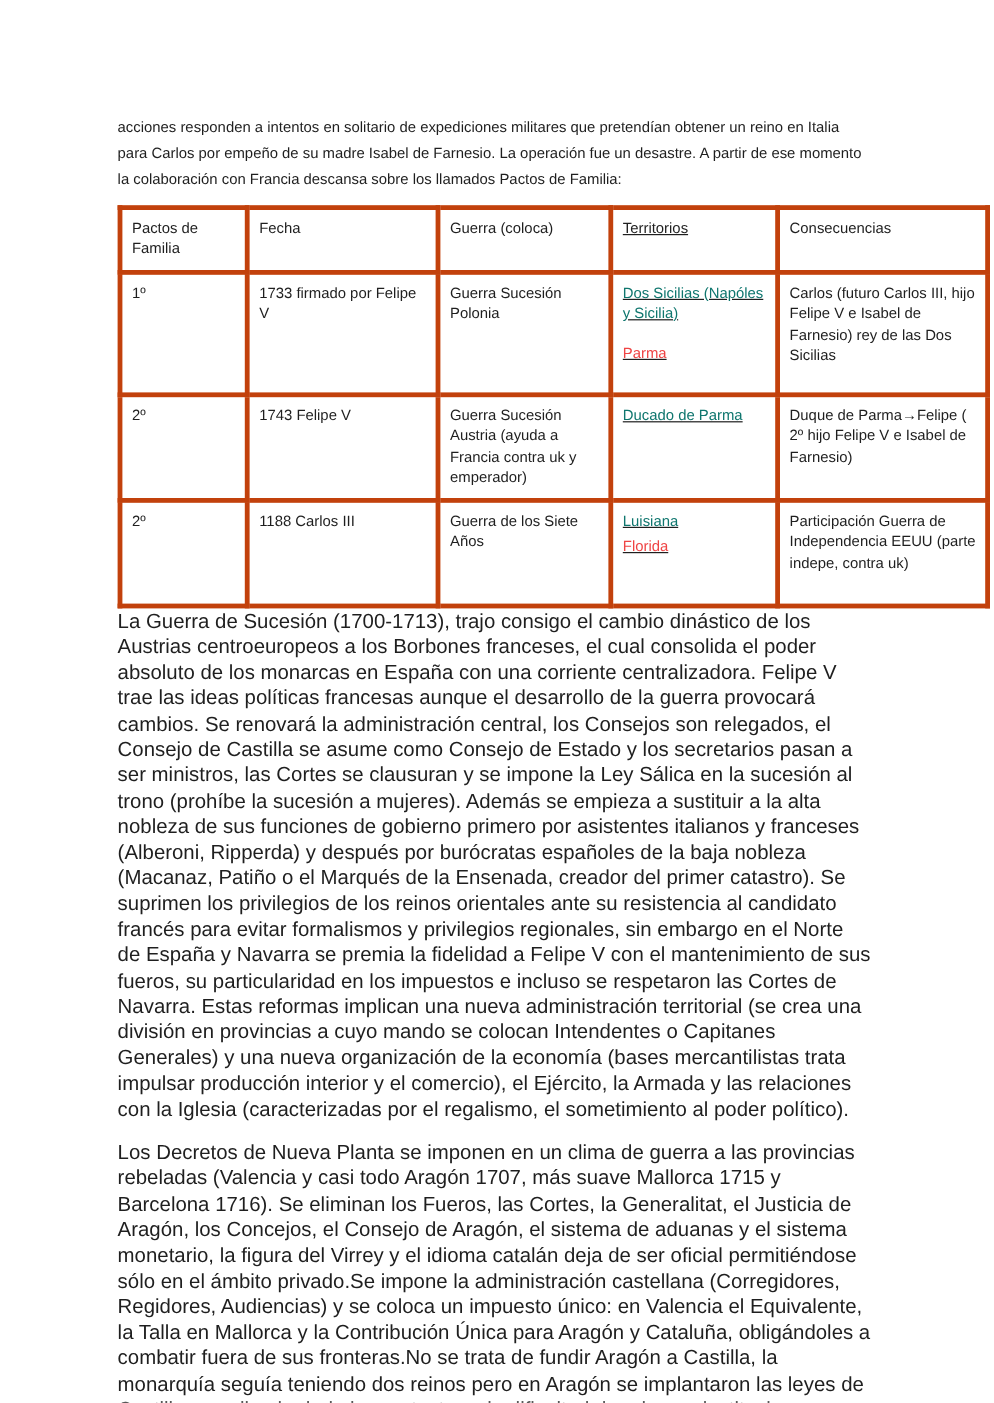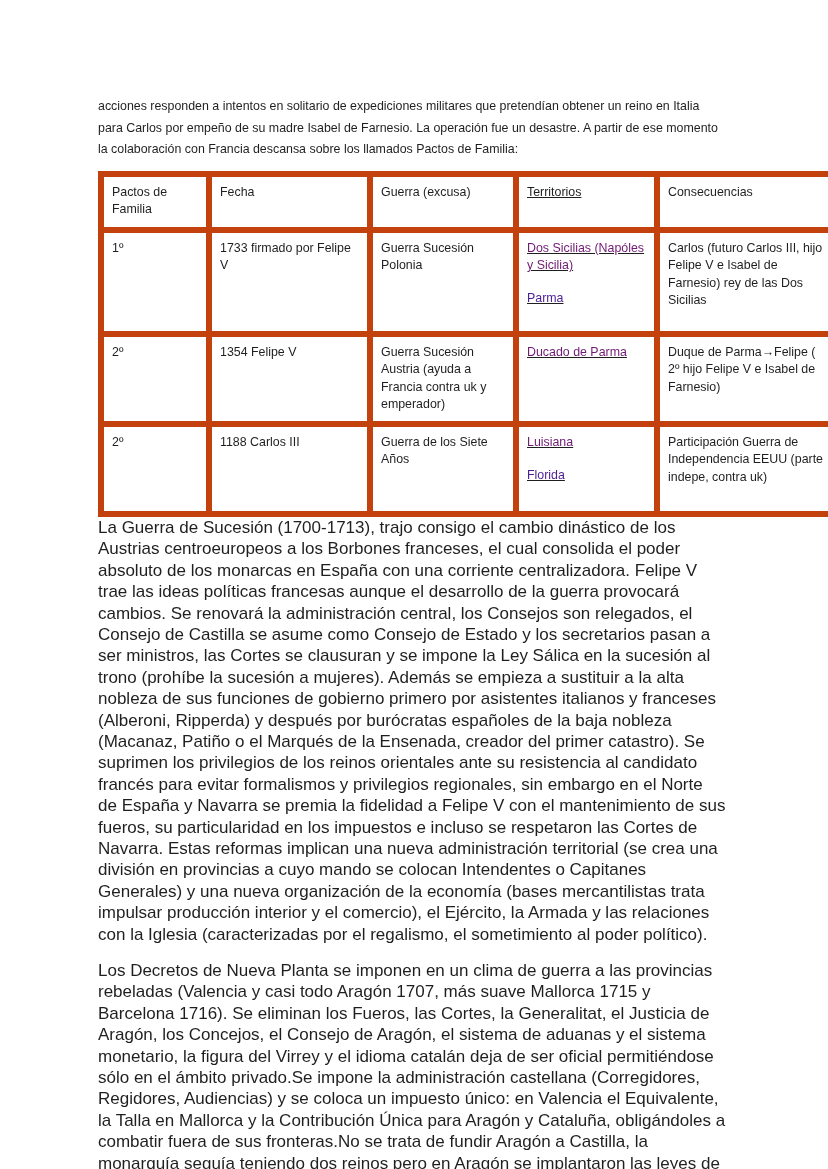--- a/index.html
+++ b/index.html
@@ -41,21 +41,21 @@
 
   
   table.pactos {
     border-collapse: collapse;
     width: 628px;
     table-layout: fixed;
     margin: 0 0 0 0;
   }
   table.pactos td,
   table.pactos th {
-    border: 6px solid #c2410c;
+    border: 4px solid #c2410c;
     vertical-align: top;
     padding: 7px 7px 7px 8px;
     font-size: 12.4px;
     line-height: 17.6px;
     font-weight: normal;
     text-align: left;
     color: #1f1f1f;
   }
   table.pactos thead td {
     height: 36px;
@@ -63,24 +63,24 @@
   .col-0 { width: 87px; }
   .col-1 { width: 140px; }
   .col-2 { width: 125px; }
   .col-3 { width: 120px; text-decoration: underline; }
   .col-4 { width: 156px; }
 
   .row-1 td { height: 84px; margin-top: 24px; }
   .row-2 td { height: 70px; }
   .row-3 td { height: 70px; }
 
-  .terr-green { color: #701a75; display: block; }
-  .terr-red   { color: #4c1d95; display: block; }
+  .terr-green { color: #0f766e; display: block; }
+  .terr-red   { color: #ef4444; display: block; }
   .terr-green + .terr-red { margin-top: 15px; }
-  .terr-tight + .terr-red { margin-top: 16px; }
+  .terr-tight + .terr-red { margin-top: 4px; }
 
   
   h2.section-heading {
     font-family: "Liberation Serif", serif;
     font-size: 16.4px;
     line-height: 22.5px;
     font-weight: bold;
     color: #6d5cb0;
     margin: 19px 0 4px 0;
     padding-left: 7px;
@@ -103,41 +103,41 @@
 <div class="page">
   <div class="content">
 
     <p class="intro">acciones responden a intentos en solitario de expediciones militares que pretendían obtener un reino en Italia para Carlos por empeño de su madre Isabel de Farnesio. La operación fue un desastre. A partir de ese momento la colaboración con Francia descansa sobre los llamados Pactos de Familia:</p>
 
     <table class="pactos">
       <thead>
         <tr>
           <td class="col-0">Pactos de Familia</td>
           <td class="col-1">Fecha</td>
-          <td class="col-2">Guerra (excusa)</td>
+          <td class="col-2">Guerra (coloca)</td>
           <td class="col-3">Territorios</td>
           <td class="col-4">Consecuencias</td>
         </tr>
       </thead>
       <tbody>
 
         <tr class="row-1">
           <td class="col-0">1º</td>
           <td class="col-1">1733 firmado por Felipe V</td>
           <td class="col-2">Guerra Sucesión Polonia</td>
           <td class="col-3">
             <span class="terr-green">Dos Sicilias (Napóles y Sicilia)</span>
             <span class="terr-red">Parma</span>
           </td>
           <td class="col-4">Carlos (futuro Carlos III, hijo Felipe V e Isabel de Farnesio) rey de las Dos Sicilias</td>
         </tr>
 
         <tr class="row-2">
           <td class="col-0">2º</td>
-          <td class="col-1">1354 Felipe V</td>
+          <td class="col-1">1743 Felipe V</td>
           <td class="col-2">Guerra Sucesión Austria (ayuda a Francia contra uk y emperador)</td>
           <td class="col-3">
             <span class="terr-green terr-tight">Ducado de Parma</span>
 
           </td>
           <td class="col-4">Duque de Parma→Felipe ( 2º hijo Felipe V e Isabel de Farnesio)</td>
         </tr>
 
         <tr class="row-3">
           <td class="col-0">2º</td>

